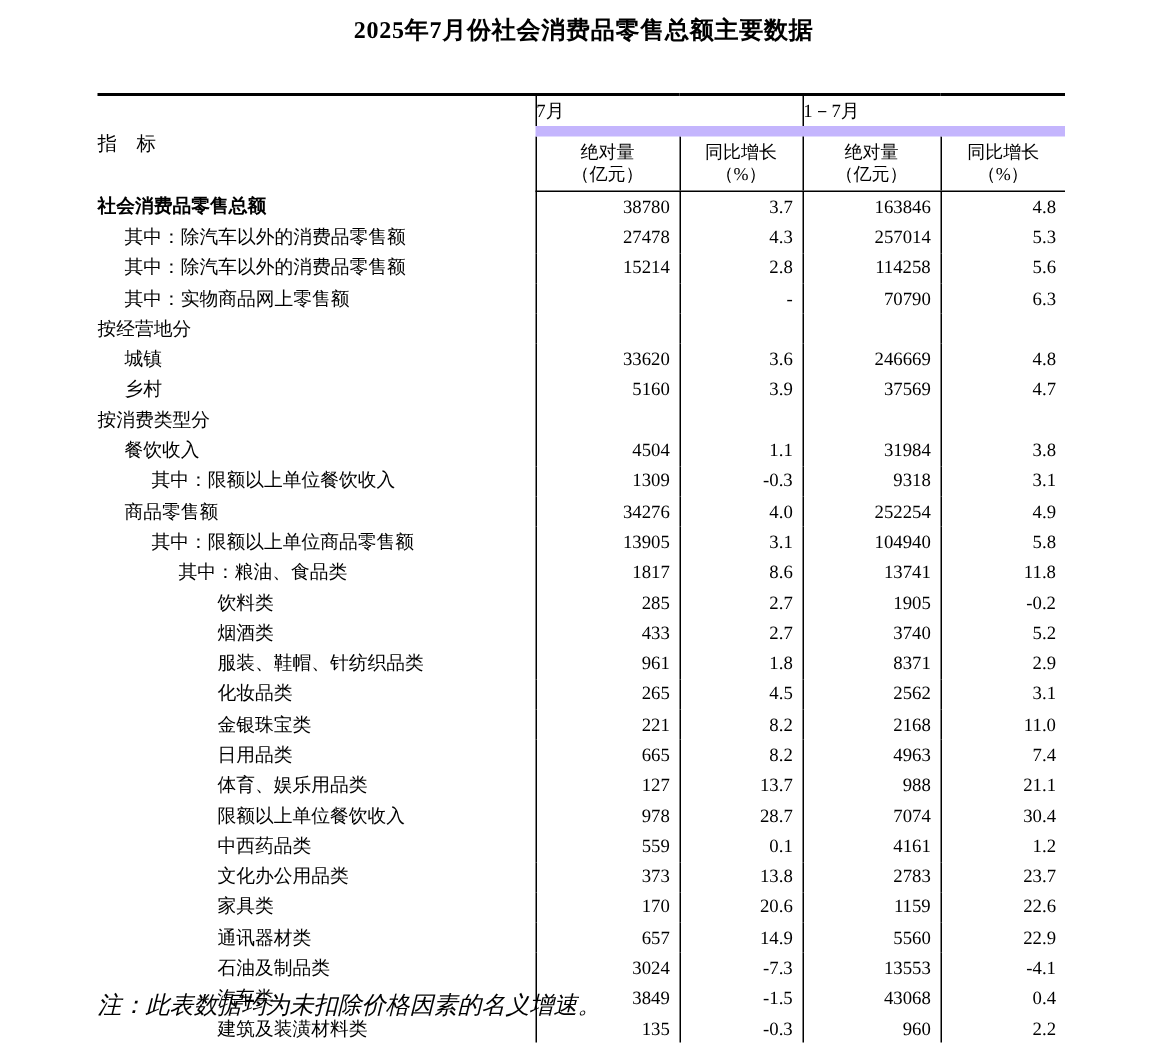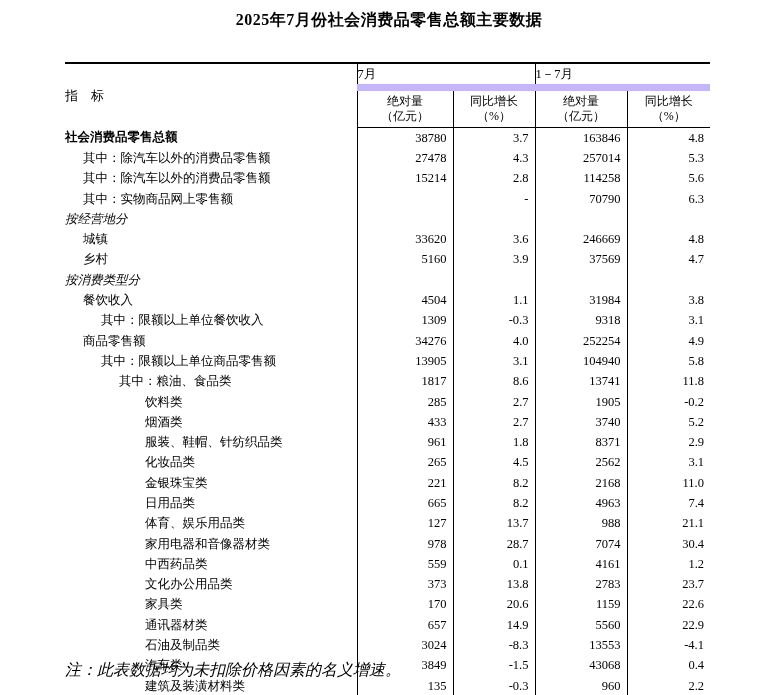--- a/index.html
+++ b/index.html
@@ -90,21 +90,21 @@
   }
   td.lbl { text-align: left; margin-top: 25px; }
   td.num {
     text-align: right;
     padding-right: 6px;
     border-left: 1px solid #000;
     font-family: "Liberation Serif", "DejaVu Serif", serif;
   }
   tbody tr:last-child td { border-bottom: 2px solid #000; }
 
-  .lv0 { padding-left: 0px; font-style: italic; }
+  .lv0 { padding-left: 0px; }
   .lv0b { padding-left: 0px; font-weight: bold; }
   .lv1 { padding-left: 18px; }
   .lv2 { padding-left: 36px; }
   .lv3 { padding-left: 54px; }
   .lv4 { padding-left: 80px; }
 
   .note {
     position: absolute;
     left: 65px;
     top: 660px;
@@ -289,21 +289,21 @@
             <td class="num">7.4</td>
           </tr>
           <tr>
             <td class="lbl lv4">体育、娱乐用品类</td>
             <td class="num">127</td>
             <td class="num">13.7</td>
             <td class="num">988</td>
             <td class="num">21.1</td>
           </tr>
           <tr>
-            <td class="lbl lv4">家用电器和音像器材类</td>
+            <td class="lbl lv4">限额以上单位餐饮收入</td>
             <td class="num">978</td>
             <td class="num">28.7</td>
             <td class="num">7074</td>
             <td class="num">30.4</td>
           </tr>
           <tr>
             <td class="lbl lv4">中西药品类</td>
             <td class="num">559</td>
             <td class="num">0.1</td>
             <td class="num">4161</td>
@@ -326,21 +326,21 @@
           <tr>
             <td class="lbl lv4">通讯器材类</td>
             <td class="num">657</td>
             <td class="num">14.9</td>
             <td class="num">5560</td>
             <td class="num">22.9</td>
           </tr>
           <tr>
             <td class="lbl lv4">石油及制品类</td>
             <td class="num">3024</td>
-            <td class="num">-8.3</td>
+            <td class="num">-7.3</td>
             <td class="num">13553</td>
             <td class="num">-4.1</td>
           </tr>
           <tr>
             <td class="lbl lv4">汽车类</td>
             <td class="num">3849</td>
             <td class="num">-1.5</td>
             <td class="num">43068</td>
             <td class="num">0.4</td>
           </tr>

